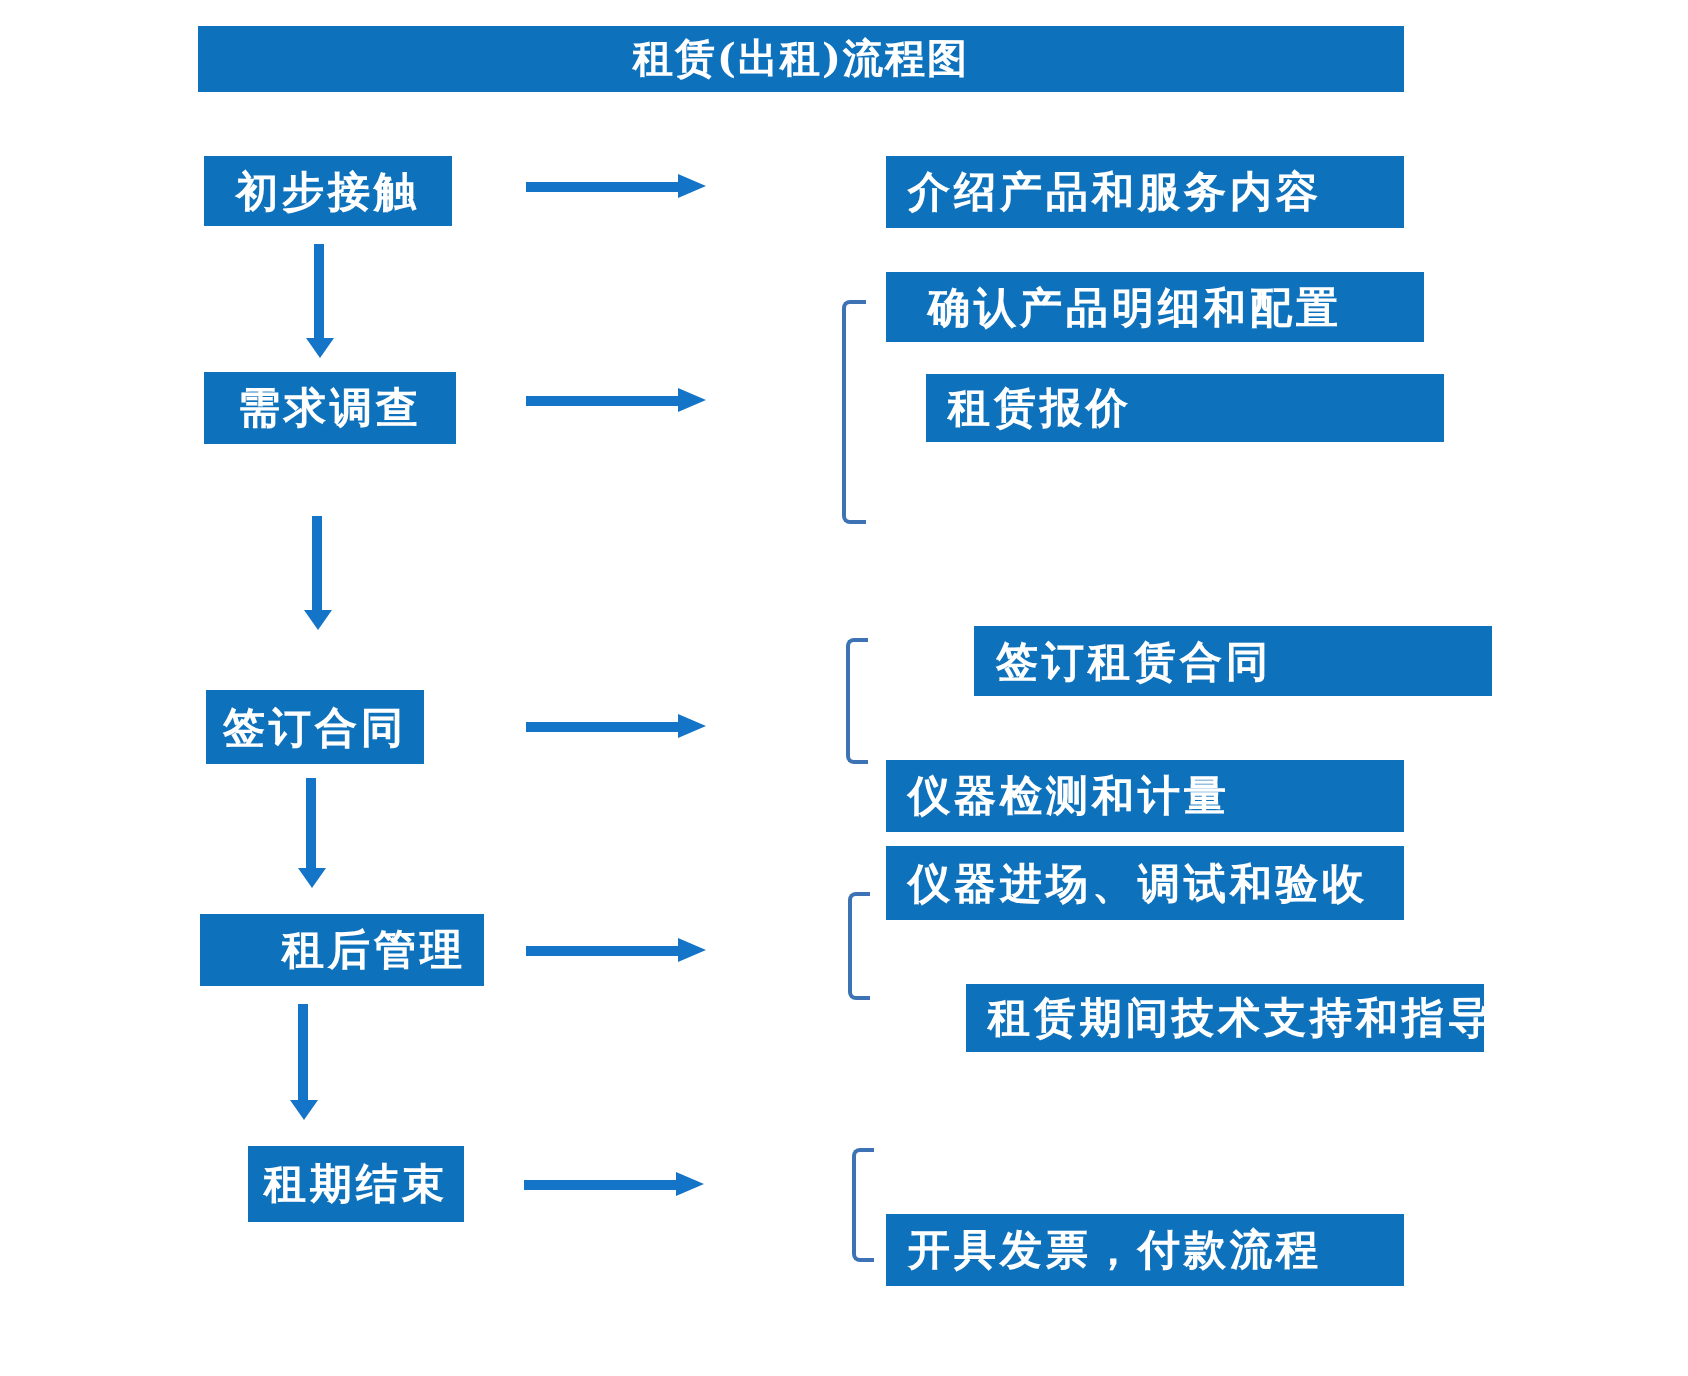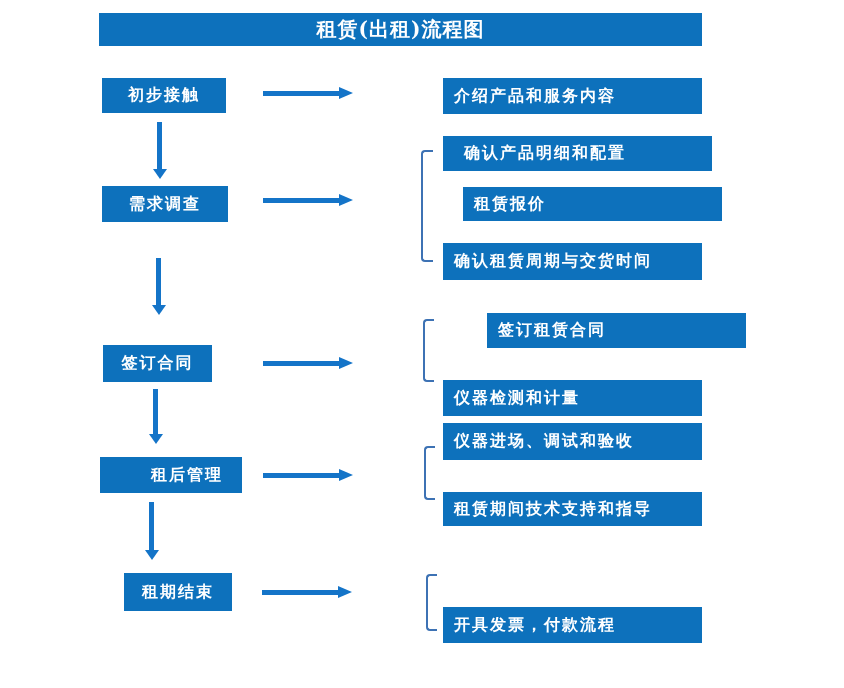--- a/index.html
+++ b/index.html
@@ -31,21 +31,21 @@
     font-weight: bold;
     letter-spacing: 1px;
     display: flex;
     align-items: center;
     justify-content: center;
   }
   .box {
     position: absolute;
     background: var(--box-blue);
     color: var(--text-white);
-    font-size: 16px;
+    font-size: 21px;
     font-weight: bold;
     letter-spacing: 2px;
     display: flex;
     align-items: center;
     white-space: nowrap;
     overflow: hidden;
   }
   .box.left-step {
     justify-content: center;
   }
@@ -103,27 +103,26 @@
   <div class="box left-step" style="left:102px; top:78px;  width:124px; height:35px;">初步接触</div>
   <div class="box left-step" style="left:102px; top:186px; width:126px; height:36px;">需求调查</div>
   <div class="box left-step" style="left:103px; top:345px; width:109px; height:37px;">签订合同</div>
   <div class="box left-step" style="left:100px; top:457px; width:110px; height:36px;padding-left:32px;">租后管理</div>
   <div class="box left-step" style="left:100px; top:573px; width:108px; height:38px;margin-left:24px;">租期结束</div>
 
   <div class="box right-out" style="top:78px;  height:36px;">介绍产品和服务内容</div>
 
   <div class="box right-out" style="top:136px; height:35px;padding-left:21px;">确认产品明细和配置</div>
   <div class="box right-out" style="top:187px; height:34px;margin-left:20px;">租赁报价</div>
-  <div class="box right-out" style="top:243px; height:37px;">确认租赁周期与交货时间</div>
 
   <div class="box right-out" style="top:313px; height:35px;margin-left:44px;">签订租赁合同</div>
   <div class="box right-out" style="top:365px; height:36px;margin-top:15px;">仪器检测和计量</div>
 
   <div class="box right-out" style="top:423px; height:37px;">仪器进场、调试和验收</div>
-  <div class="box right-out" style="top:492px; height:34px;">租赁期间技术支持和指导</div>
+  <div class="box right-out" style="top:492px; height:34px;margin-left:40px;">租赁期间技术支持和指导</div>
 
   <div class="box right-out" style="top:607px; height:36px;">开具发票，付款流程</div>
 
   <div class="harrow" style="left:263px; top:87px;">
     <div class="shaft"></div>
     <div class="head"></div>
   </div>
   <div class="harrow" style="left:263px; top:194px;">
     <div class="shaft"></div>
     <div class="head"></div>

